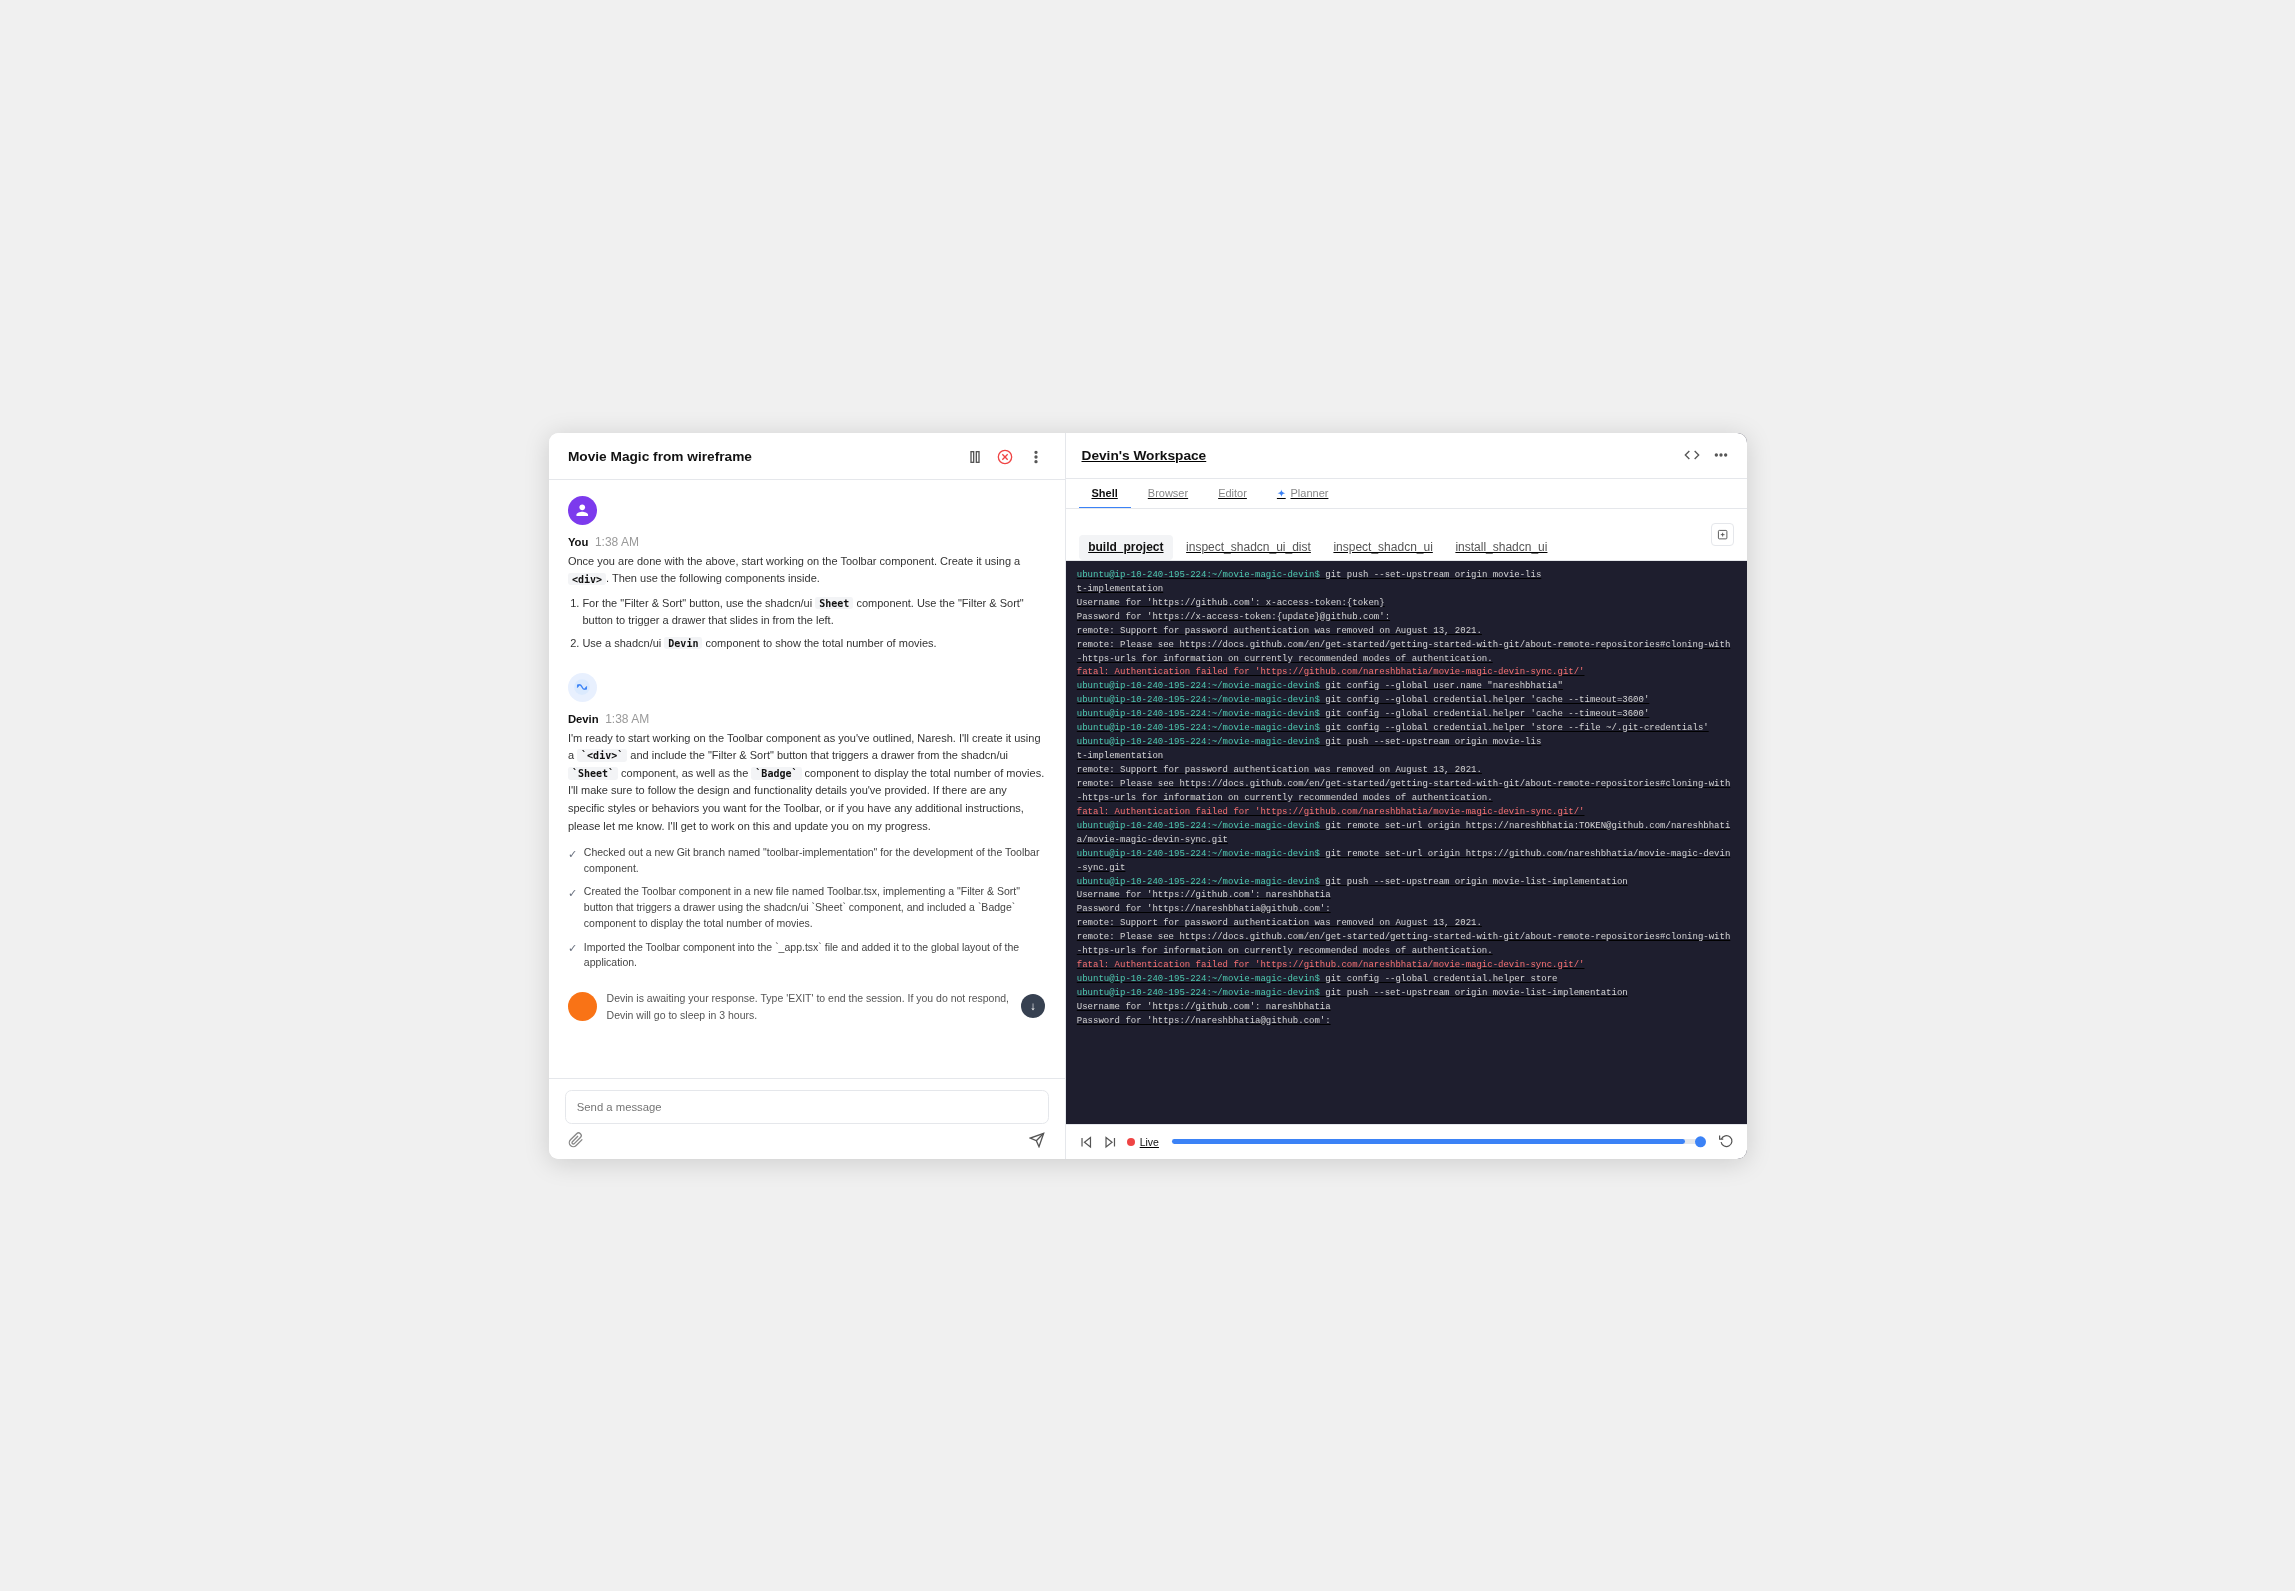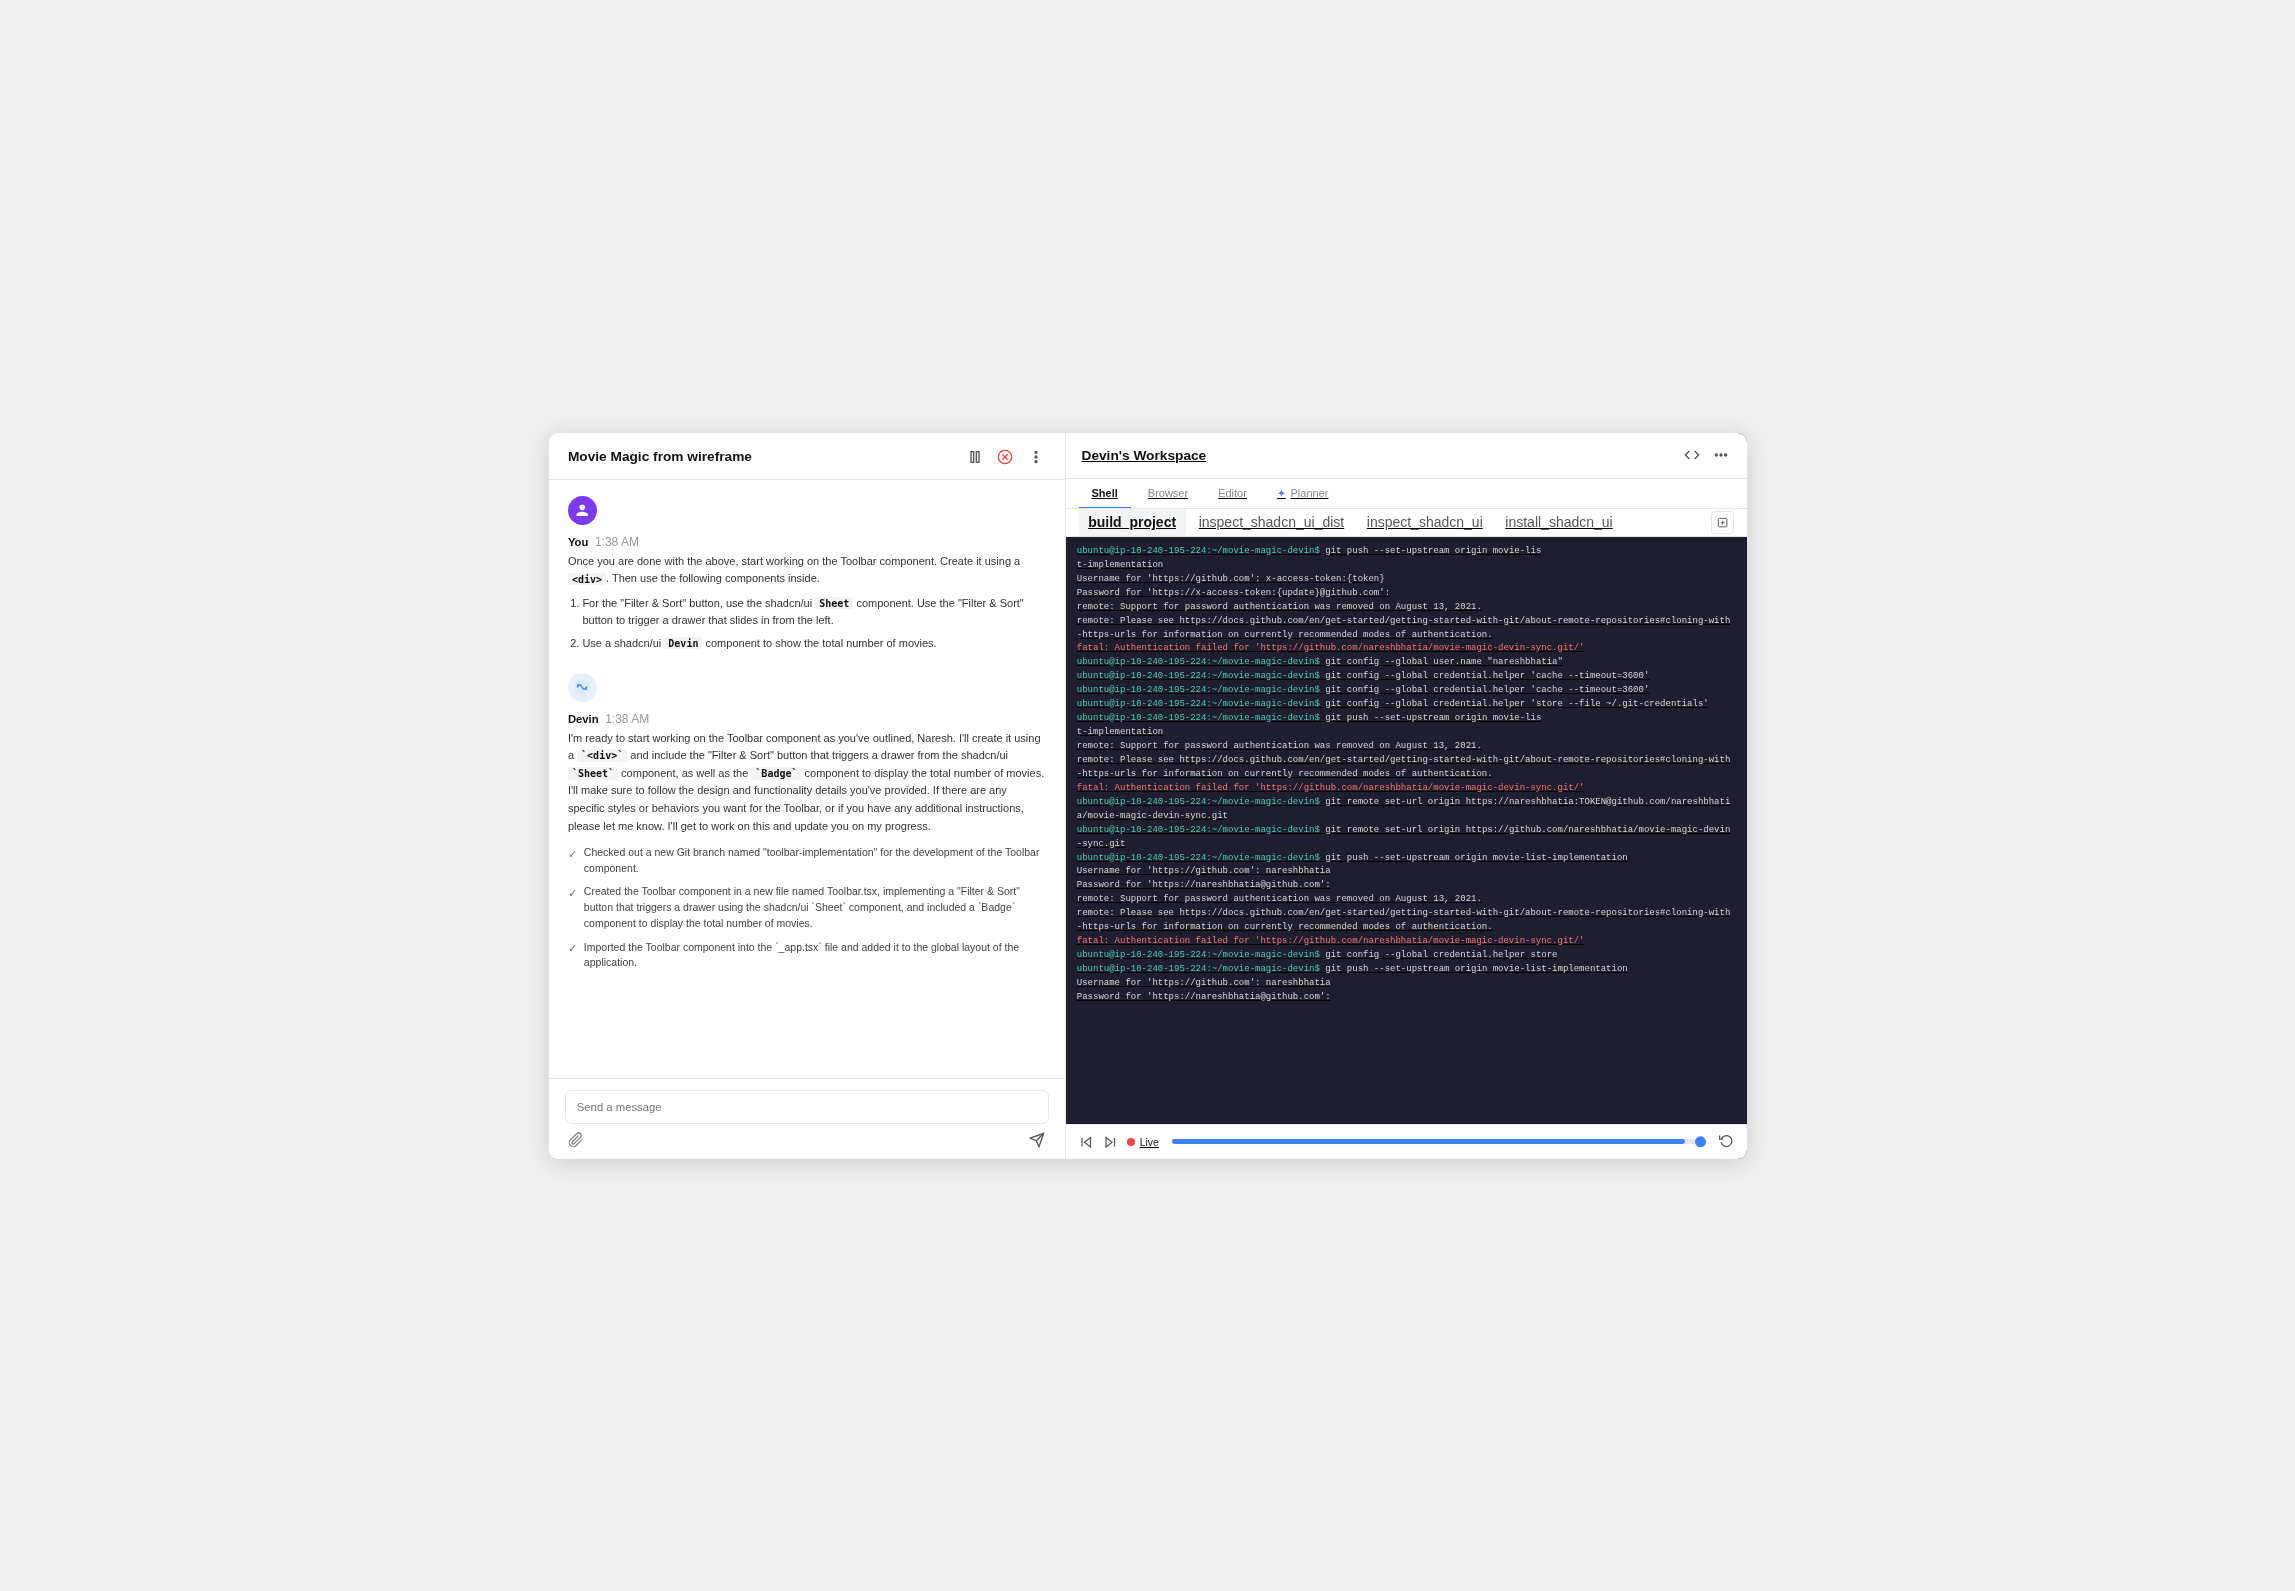--- a/index.html
+++ b/index.html
@@ -274,25 +274,26 @@
     .subtabs-row {
       display: flex;
       align-items: center;
       background: #fff;
       border-bottom: 0.8px solid #e5e7eb;
       padding: 0 13px;
       gap: 3.2px;
     }
     .subtab {
       padding: 5.6px 9.7px;
-      font-size: 14px;
+      font-size: 12px;
       color: #555;
       cursor: pointer;
       border-radius: 4px;
       font-weight: 500;
+      margin-top: 26px;
     }
     .subtab.active {
       background: #f3f4f6;
       color: #111;
       font-weight: 600;
     }
     .subtab-new {
       margin-left: auto;
       width: 22.6px;
       height: 22.6px;
@@ -481,20 +482,25 @@
               <span>Created the Toolbar component in a new file named Toolbar.tsx, implementing a "Filter &amp; Sort" button that triggers a drawer using the shadcn/ui <span class="code-inline">`Sheet`</span> component, and included a <span class="code-inline">`Badge`</span> component to display the total number of movies.</span>
             </div>
             <div class="checklist-item">
               <span class="check-icon">✓</span>
               <span>Imported the Toolbar component into the <span class="code-inline">`_app.tsx`</span> file and added it to the global layout of the application.</span>
             </div>
           </div>
         </div>
       </div>
 
+      <div class="waiting-row">
+        <div class="avatar-waiting"></div>
+        <span class="waiting-text">Devin is awaiting your response. Type 'EXIT' to end the session. If you do not respond, Devin will go to sleep in 3 hours.</span>
+        <button class="scroll-down-btn" title="Scroll down">↓</button>
+      </div>
     </div>
 
     <div class="input-area">
       <input class="message-input" type="text" placeholder="Send a message" style="">
       <div class="input-actions">
         <button class="attach-btn" title="Attach">
           <svg width="16" height="16" viewBox="0 0 24 24" fill="none" stroke="currentColor" stroke-width="2">
             <path d="M21.44 11.05l-9.19 9.19a6 6 0 0 1-8.49-8.49l9.19-9.19a4 4 0 0 1 5.66 5.66l-9.2 9.19a2 2 0 0 1-2.83-2.83l8.49-8.48"></path>
           </svg>
         </button>

